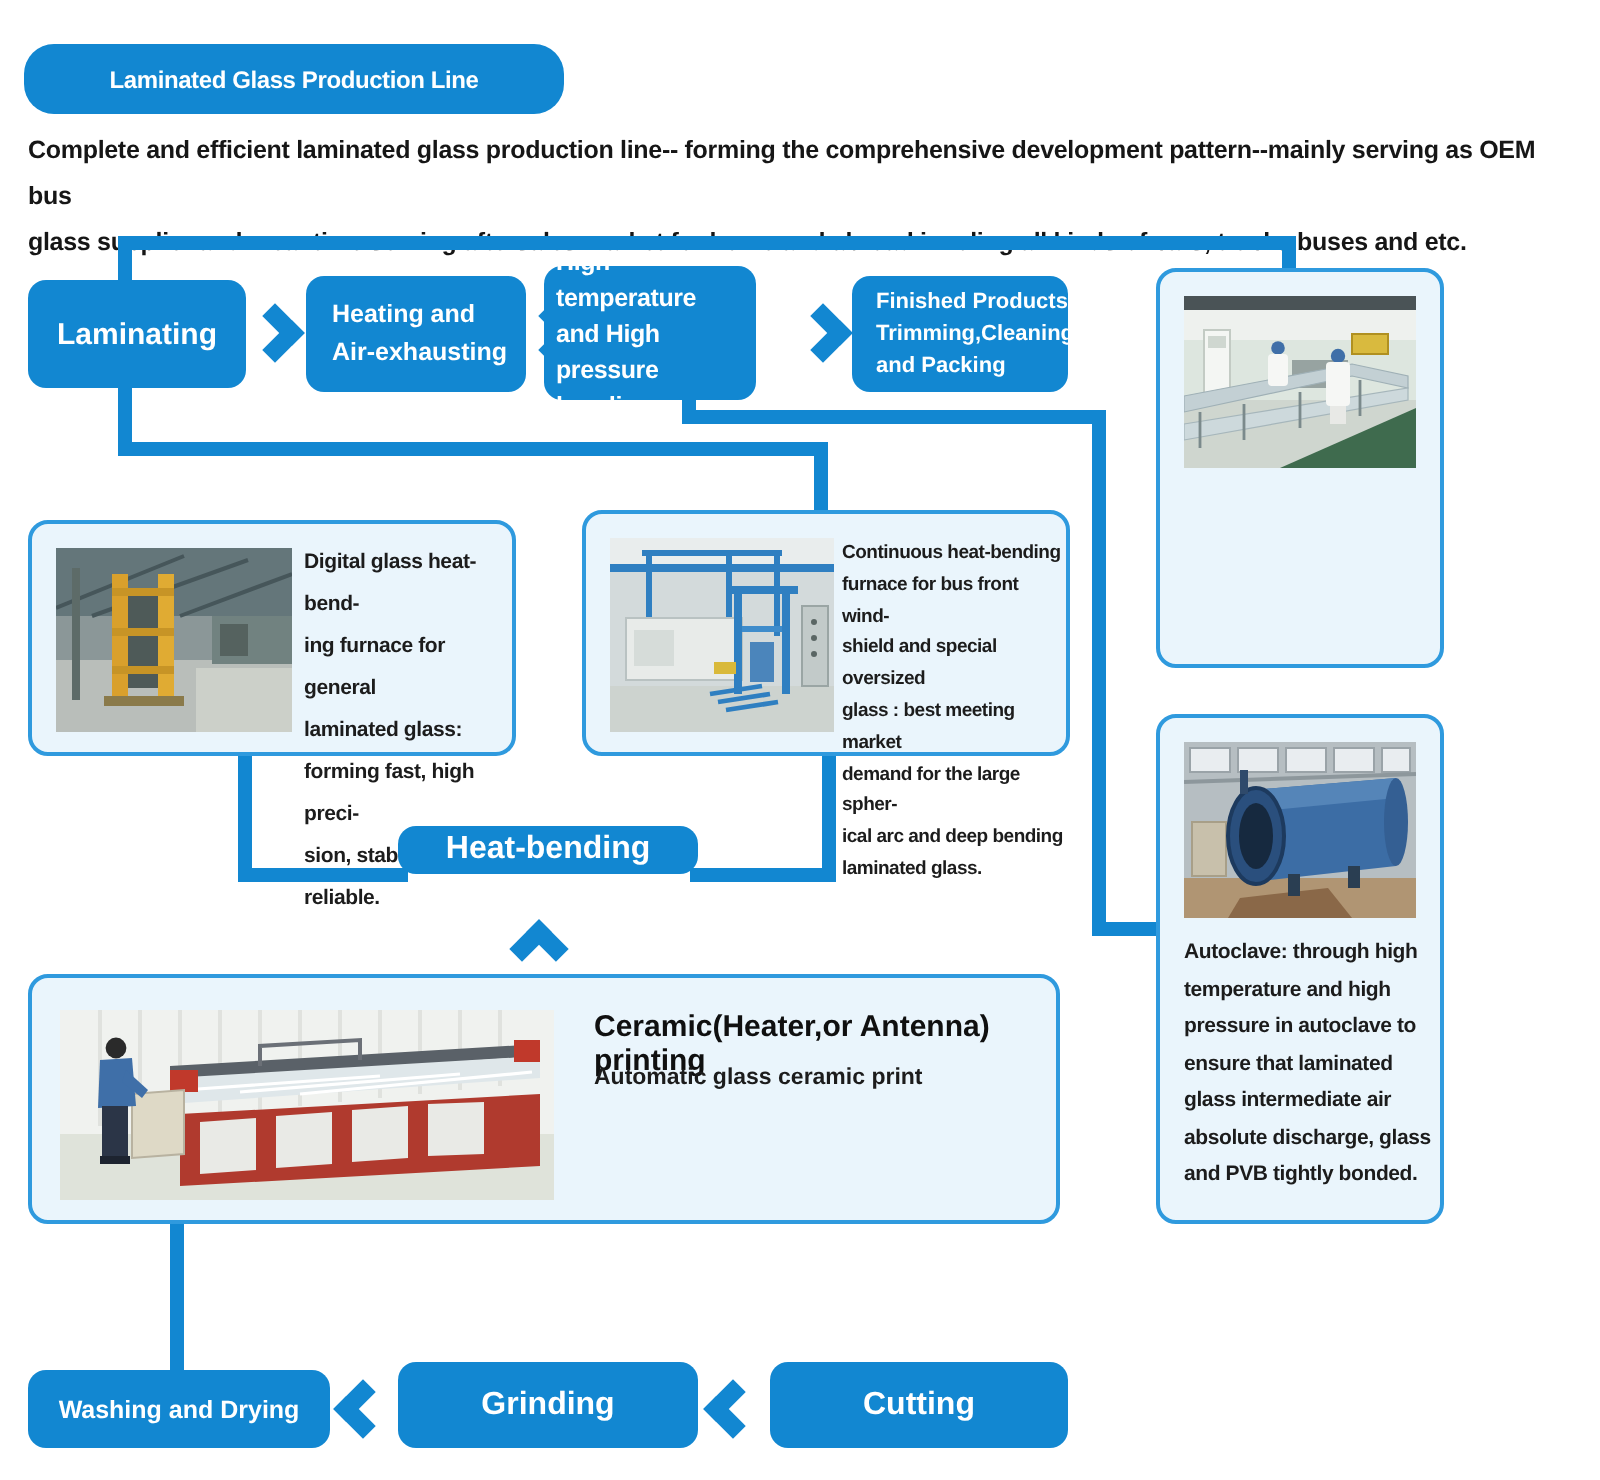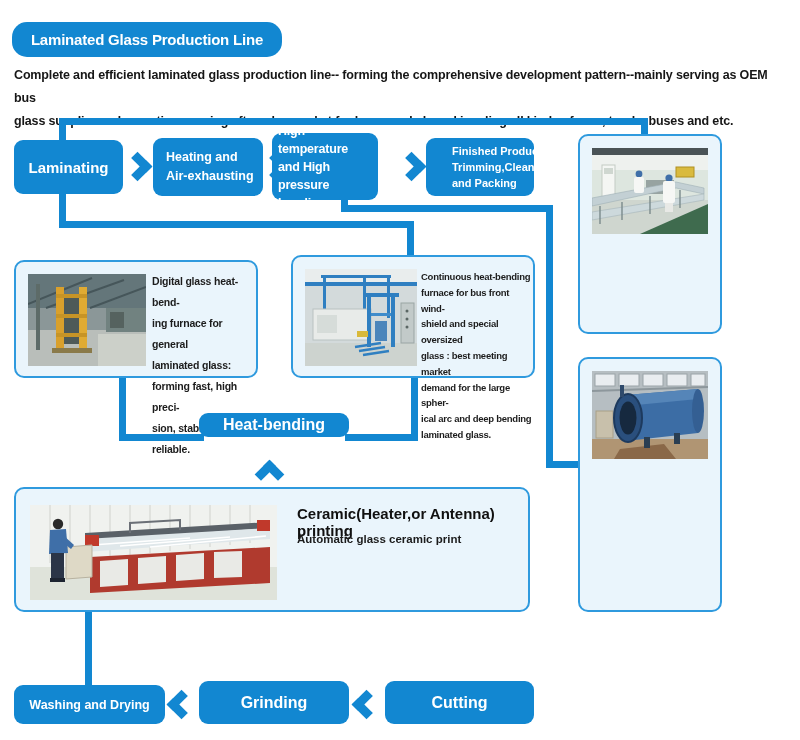--- a/index.html
+++ b/index.html
@@ -10,37 +10,37 @@
   }
   html,body{margin:0;padding:0;background:#fff;}
   .canvas{
     position:relative;width:800px;height:740px;background:#ffffff;overflow:hidden;
     font-family:"Liberation Sans",sans-serif;
   }
   .ln{position:absolute;background:var(--blue);}
   .title-box{
     position:absolute;left:12px;top:22px;width:270px;height:35px;
     background:var(--blue);border-radius:15px;color:#fff;
-    font-size:15px;font-weight:700;letter-spacing:-0.2px;
+    font-size:12px;font-weight:700;letter-spacing:-0.2px;
     display:flex;align-items:center;justify-content:center;
   }
   .intro{
     position:absolute;left:14px;top:64px;width:776px;
     color:var(--ink);font-size:12.5px;font-weight:700;letter-spacing:-0.15px;
     line-height:23px;white-space:pre-line;
   }
   .bluebox{
     position:absolute;background:var(--blue);border-radius:9px;color:#fff;
     font-weight:700;display:flex;align-items:center;white-space:pre-line;
   }
   .center{justify-content:center;text-align:center;}
   .box-laminating{left:14px;top:140px;width:109px;height:54px;font-size:15px;}
   .box-heating{left:153px;top:138px;width:110px;height:58px;font-size:12.5px;line-height:19px;padding-left:13px;box-sizing:border-box;}
   .box-bonding{left:272px;top:133px;width:106px;height:67px;font-size:12.5px;line-height:18px;padding-left:6px;box-sizing:border-box;letter-spacing:-0.2px;}
-  .box-finished{left:426px;top:138px;width:108px;height:58px;font-size:11px;line-height:16px;padding-left:26px;box-sizing:border-box;}
+  .box-finished{left:426px;top:138px;width:108px;height:58px;font-size:11px;line-height:16px;padding-left:12px;box-sizing:border-box;}
   .box-heatbending{left:199px;top:413px;width:150px;height:24px;font-size:16px;}
   .box-washing{left:14px;top:685px;width:151px;height:39px;font-size:12.5px;}
   .box-grinding{left:199px;top:681px;width:150px;height:43px;font-size:16px;}
   .box-cutting{left:385px;top:681px;width:149px;height:43px;font-size:16px;}
   .chev{position:absolute;width:12px;height:12px;border-top:9px solid var(--blue);border-right:9px solid var(--blue);}
   .chev-r{transform:rotate(45deg);}
   .chev-l{transform:rotate(-135deg);}
   .chev-u{transform:rotate(-45deg);}
   .card{
     position:absolute;background:var(--card-bg);border:2px solid var(--card-border);
@@ -142,20 +142,27 @@
       <rect x="4" y="40" width="17" height="27" fill="#c8c0ab" stroke="#a89f88"></rect>
       <path d="M34 24 L106 18 L106 62 L34 70 Z" fill="#3c6da5"></path>
       <path d="M34 24 L106 18 L106 28 L34 35 Z" fill="#5585b8"></path>
       <ellipse cx="106" cy="40" rx="6" ry="22" fill="#345f93"></ellipse>
       <ellipse cx="36" cy="47" rx="14" ry="24" fill="#2a4f7d" stroke="#1d3a5e" stroke-width="2"></ellipse>
       <ellipse cx="36" cy="47" rx="8.5" ry="16.5" fill="#16293f"></ellipse>
       <rect x="52" y="66" width="6" height="11" fill="#2a3e52"></rect>
       <rect x="82" y="62" width="6" height="11" fill="#2a3e52"></rect>
       <rect x="28" y="14" width="4" height="12" fill="#2f4a6b"></rect>
     </svg>
+    <div class="cap cap-autoclave">Autoclave: through high
+temperature and high
+pressure in autoclave to
+ensure that laminated
+glass intermediate air
+absolute discharge, glass
+and PVB tightly bonded.</div>
   </div>
 
   <div class="card card-digital">
     <svg class="photo" style="left:12px;top:12px" width="118" height="92" viewBox="0 0 118 92">
       <rect width="118" height="92" fill="#8b9798"></rect>
       <rect width="118" height="34" fill="#64767a"></rect>
       <path d="M0 30 L64 4 M18 34 L96 6 M62 34 L118 13" stroke="#46565a" stroke-width="2"></path>
       <rect y="56" width="118" height="36" fill="#b9beba"></rect>
       <rect x="70" y="60" width="48" height="32" fill="#ccd0c9"></rect>
       <rect x="78" y="34" width="40" height="24" fill="#718280"></rect>

